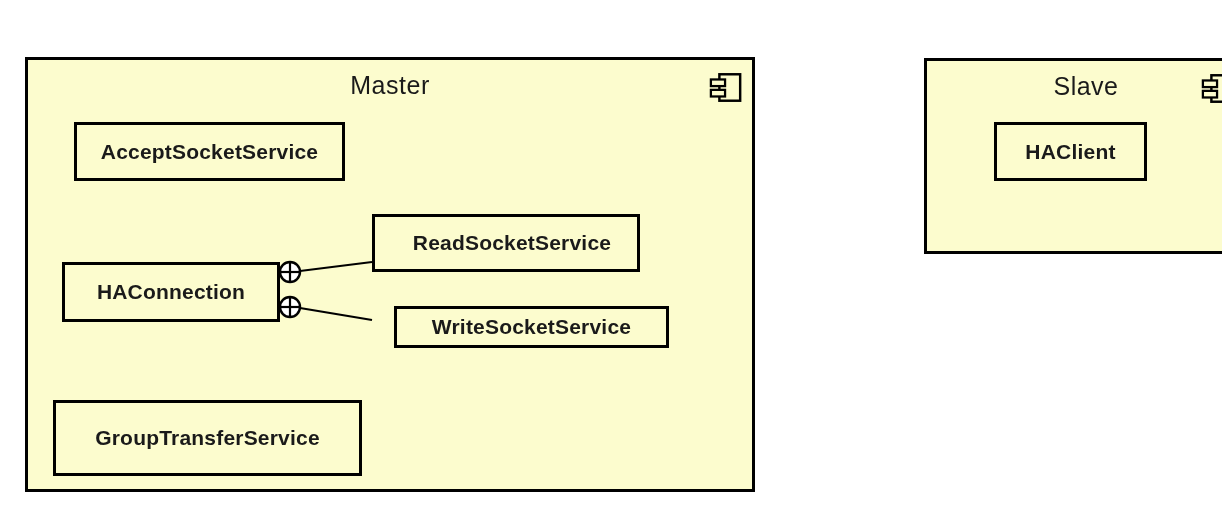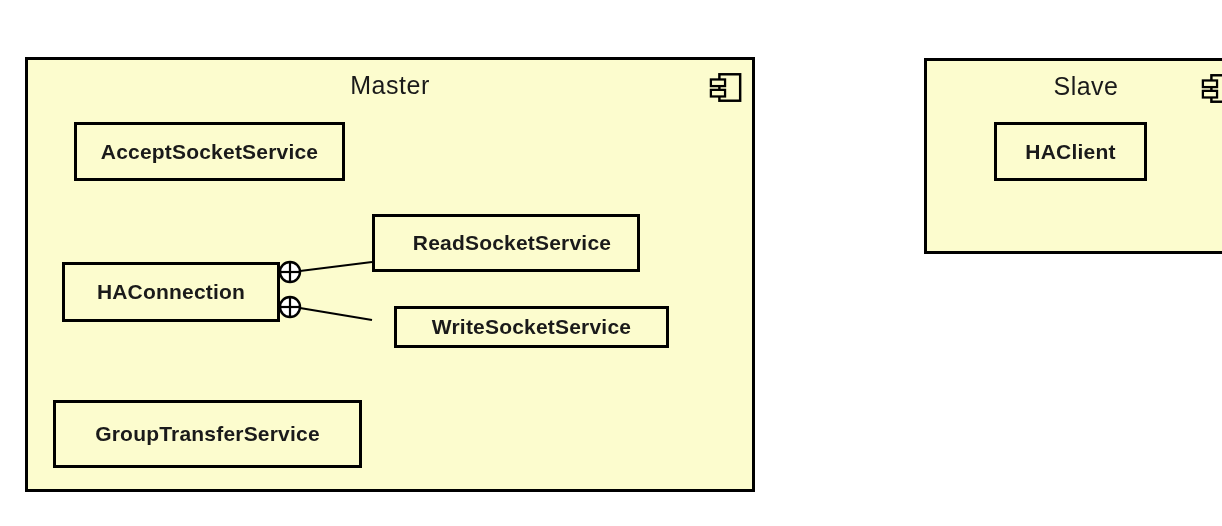--- a/index.html
+++ b/index.html
@@ -69,21 +69,21 @@
     </svg>
 
     <div class="node" style="left:34px;top:62px;width:271px;height:59px;margin-left:12px;">AcceptSocketService</div>
 
     <div class="node" style="left:34px;top:202px;width:218px;height:60px;">HAConnection</div>
 
     <div class="node" style="left:344px;top:154px;width:268px;height:58px;padding-left:12px;">ReadSocketService</div>
 
     <div class="node" style="left:342px;top:246px;width:275px;height:42px;margin-left:24px;">WriteSocketService</div>
 
-    <div class="node" style="left:25px;top:340px;width:309px;height:68px;">GroupTransferService</div>
+    <div class="node" style="left:25px;top:340px;width:309px;height:76px;">GroupTransferService</div>
   </div>
 
   <div class="component" style="left:924px;top:58px;width:324px;height:196px;">
     <div class="component-title">Slave</div>
     <svg class="component-icon" style="right:10px;" viewBox="0 0 36 34">
       <rect x="11" y="3" width="22" height="28" fill="none" stroke="var(--border)" stroke-width="2.6"></rect>
       <rect x="2" y="8.5" width="15" height="7" fill="var(--fill)" stroke="var(--border)" stroke-width="2.4"></rect>
       <rect x="2" y="19.5" width="15" height="7" fill="var(--fill)" stroke="var(--border)" stroke-width="2.4"></rect>
     </svg>
 

